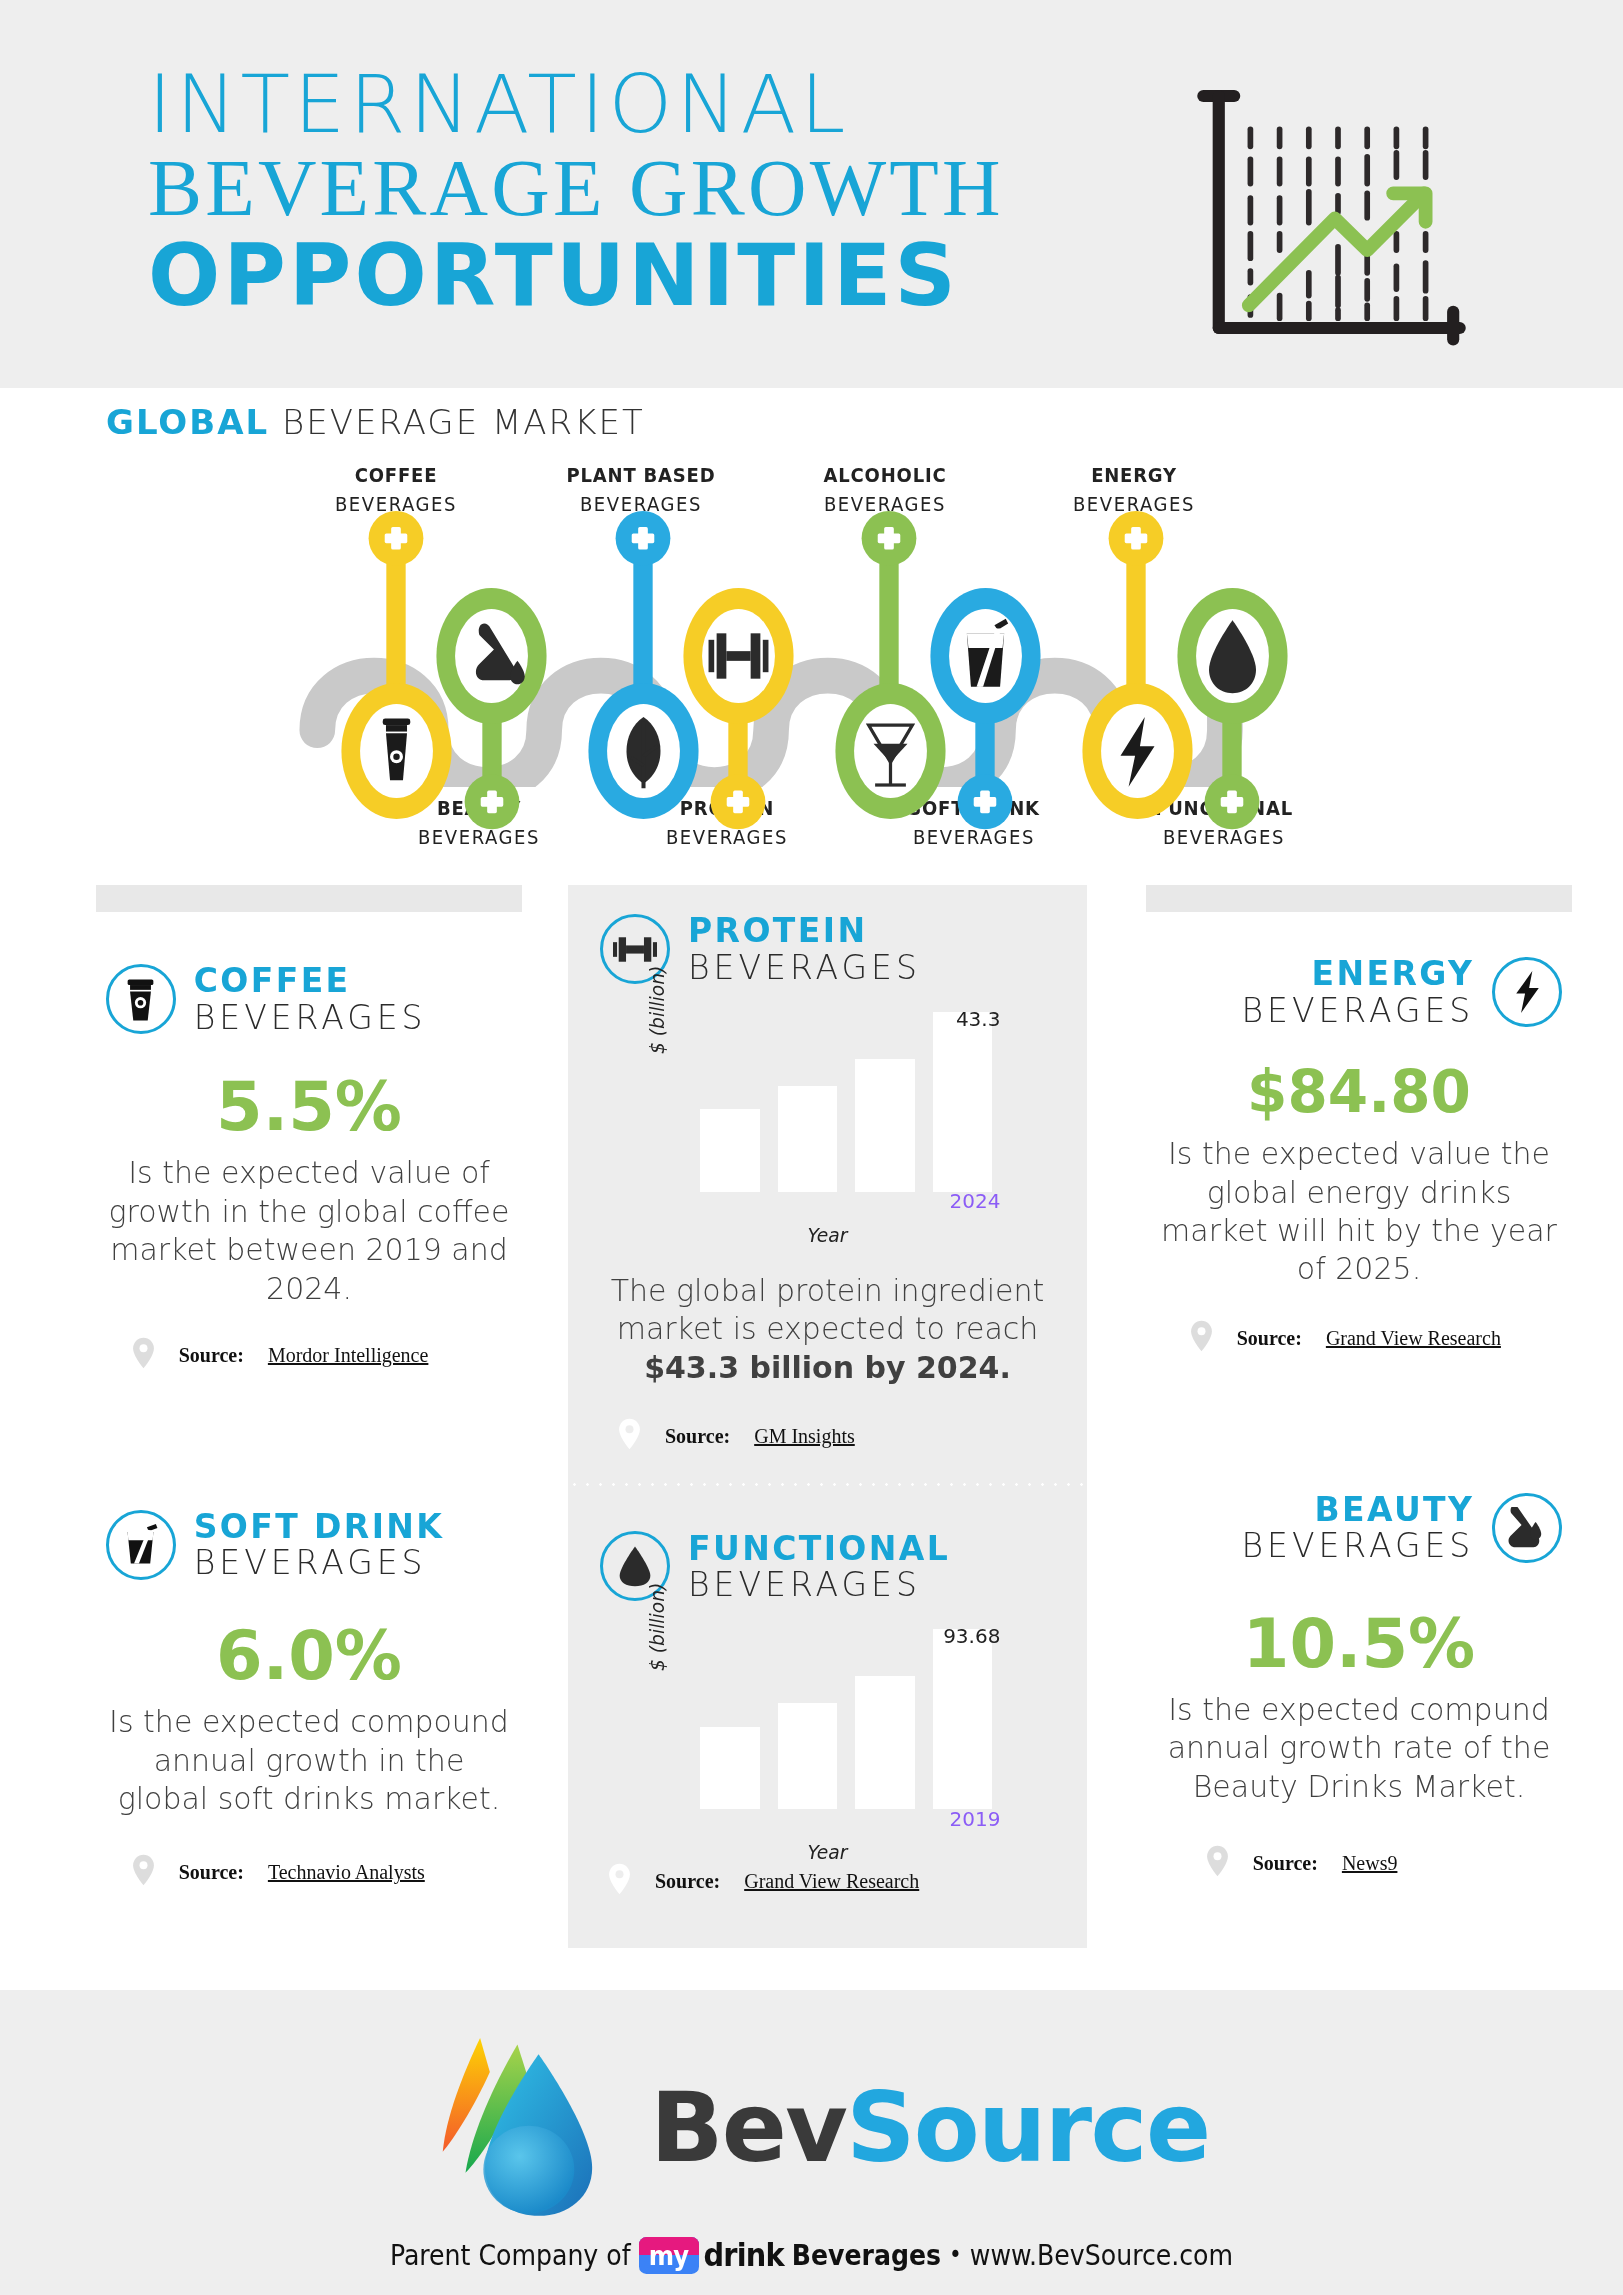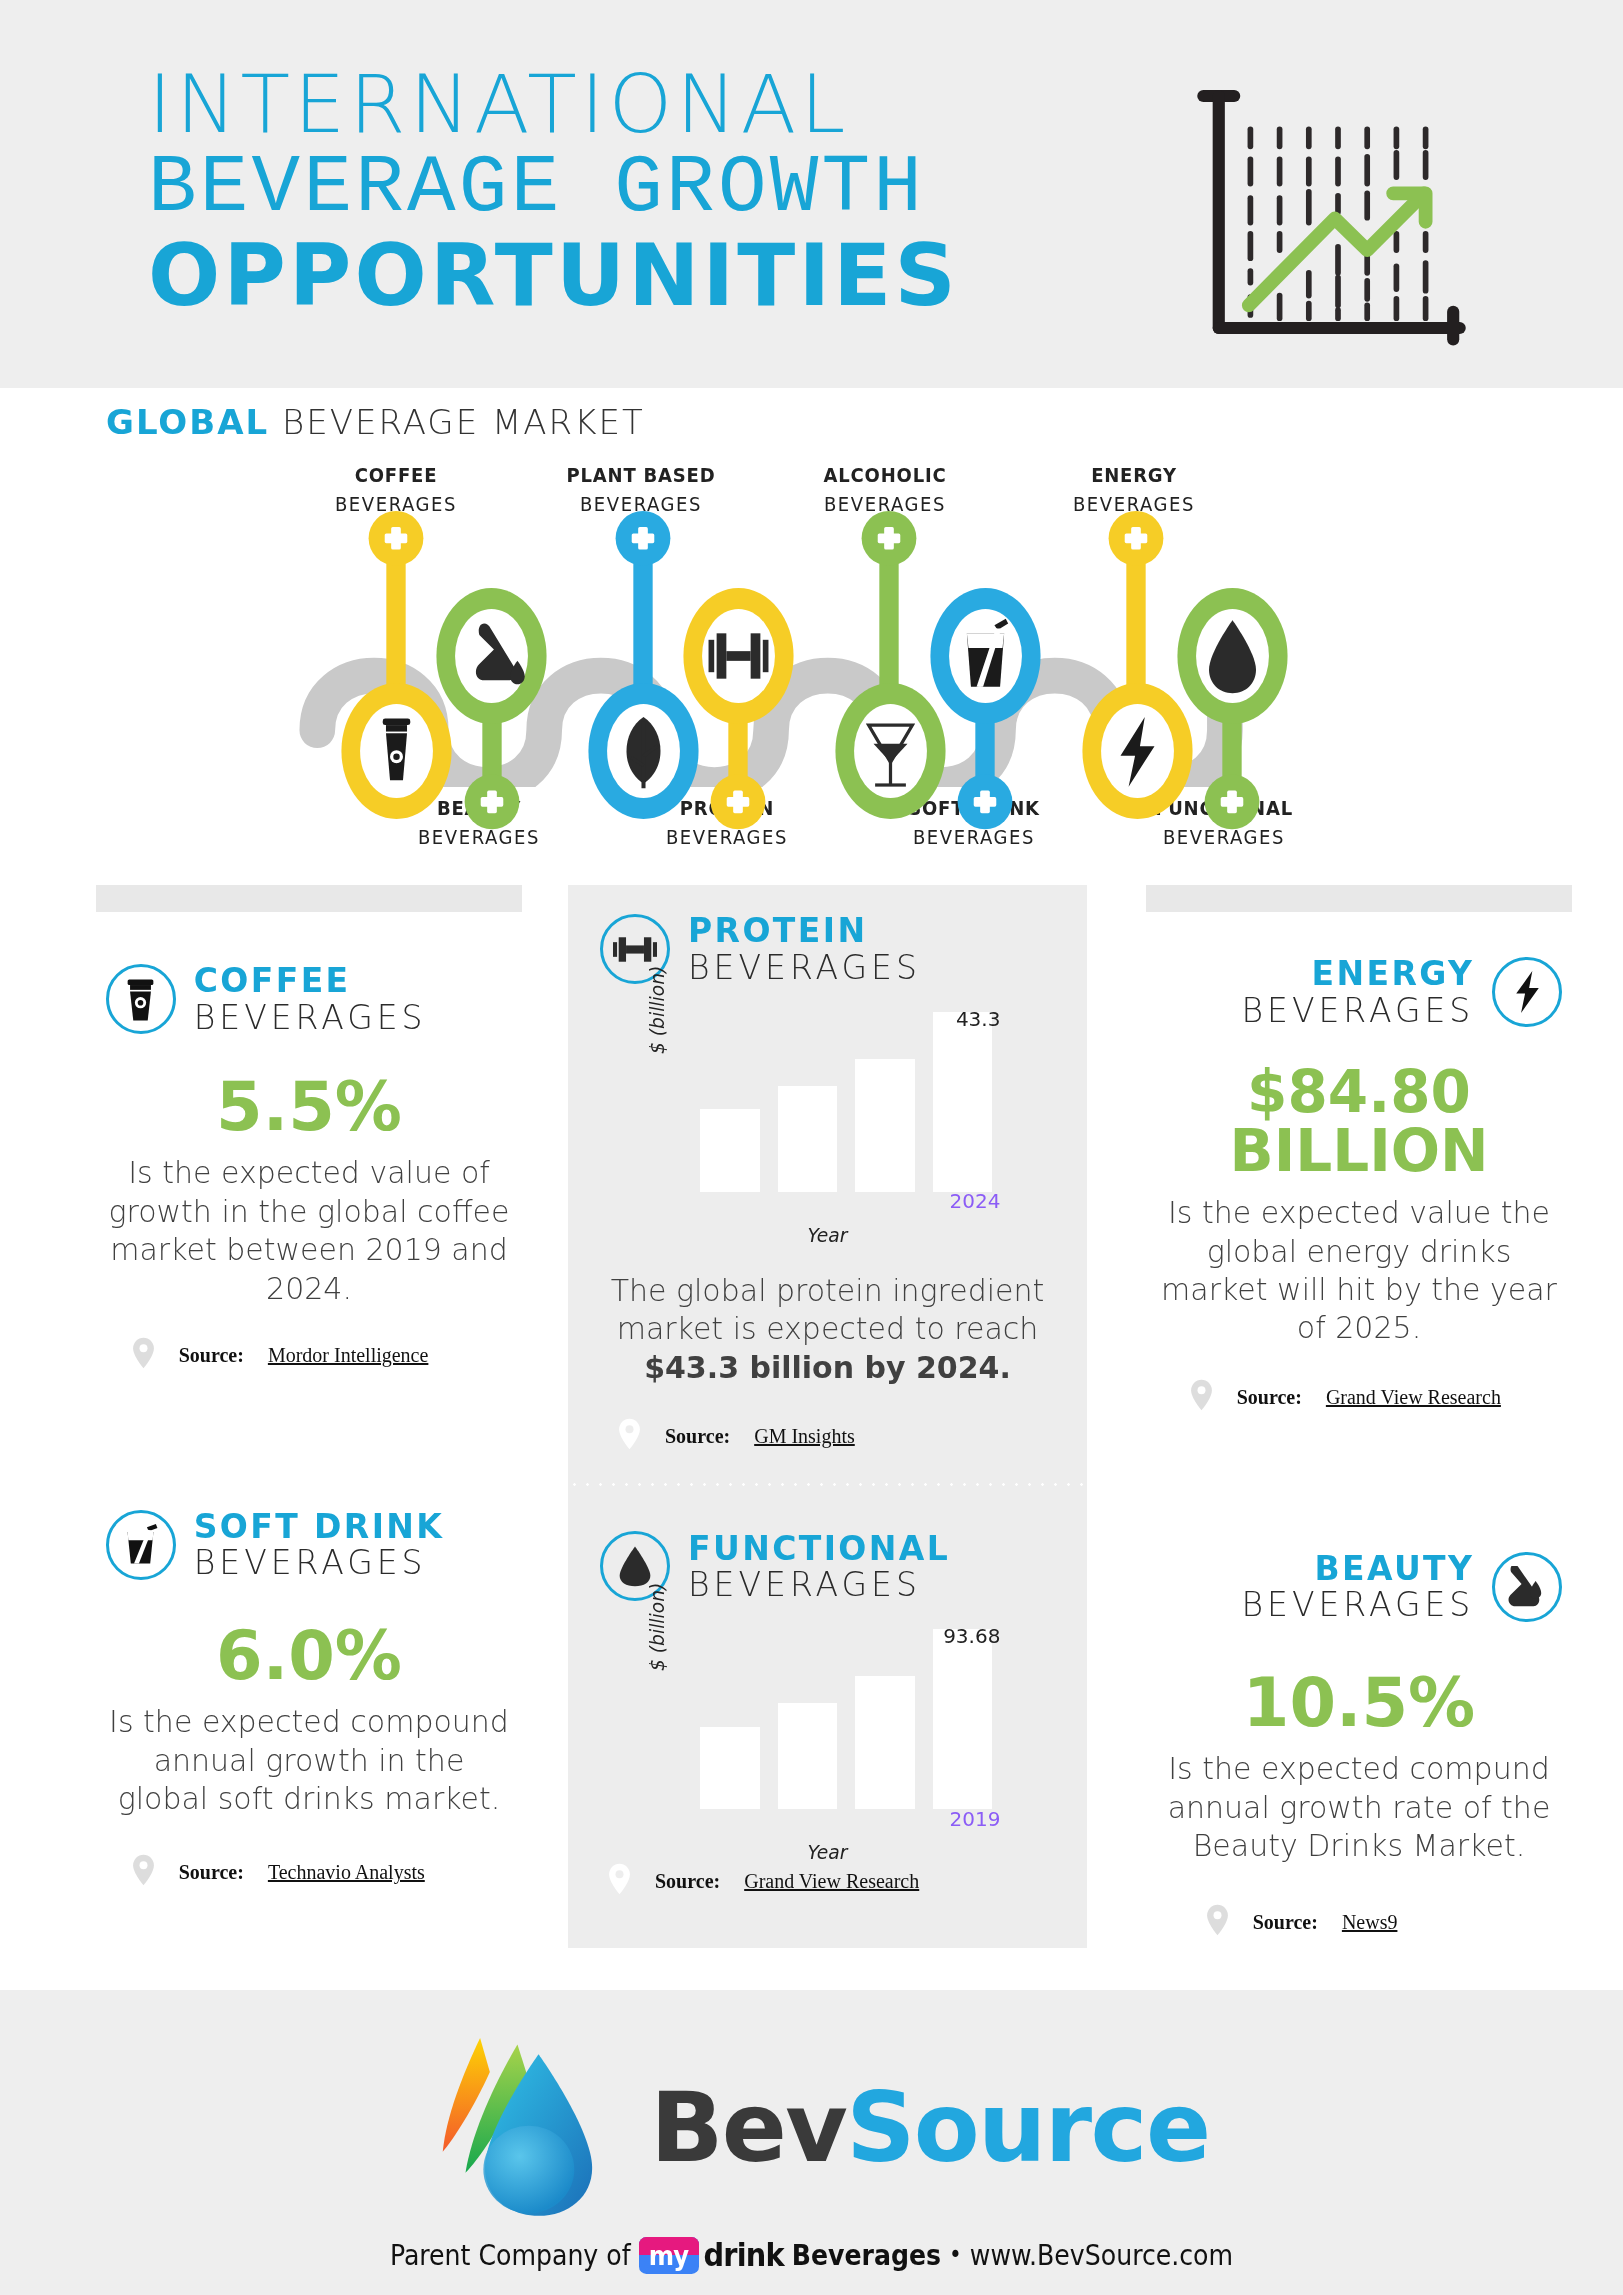--- a/index.html
+++ b/index.html
@@ -18,21 +18,21 @@
   }
   .title-wrap { position:absolute; left:148px; top:63px; width:974px; }
   .t1 {
     font-size:81px; letter-spacing:4px; line-height:1.02;
     color:#18a5d6; font-weight:300;
     font-family:"DejaVu Sans", sans-serif;
   }
   .t2 {
     font-size:81px; letter-spacing:3.2px; line-height:1.06;
     color:#18a5d6; font-weight:400;
-    font-family:Liberation Mono, monospace;
+    font-family:Liberation Serif, serif;
   }
   .t3 {
     font-size:85px; letter-spacing:3.2px; line-height:1.06;
     color:#18a5d6; font-weight:bold;
     font-family:"DejaVu Sans", sans-serif;
   }
   .header-chart { position:absolute; left:1192px; top:78px; }
 
   
   .sect-title {
@@ -590,21 +590,20 @@
           <span class="h1">ENERGY</span>
           <span class="h2">BEVERAGES</span>
         </div>
         <div class="iconcircle">
           <svg width="29" height="44" viewBox="0 0 36 54">
             <path d="M24 1 L4 29 L15 29 L10 53 L32 22 L20 22 Z" fill="#111"></path>
           </svg>
         </div>
       </div>
       <div class="bignum two" style="margin-top:36px;">$84.80</div>
-      <div class="bignum two">BILLION</div>
       <div class="blurb" style="margin-top:13px;">Is the expected value the global energy drinks market will hit by the year of 2025.</div>
       <div class="source" style="margin-top:31px; margin-left:34px;">
         <span class="pin">
           <svg width="23" height="32" viewBox="0 0 28 40">
               <path d="M14 1 C7 1 1 7 1 14 C1 24 14 39 14 39 C14 39 27 24 27 14 C27 7 21 1 14 1 Z" fill="#dddddd"></path>
               <circle cx="14" cy="14" r="5" fill="#ffffff"></circle>
             </svg>
         </span>
         <span class="lbl">Source:</span>
         <span class="val">Grand View Research</span>

